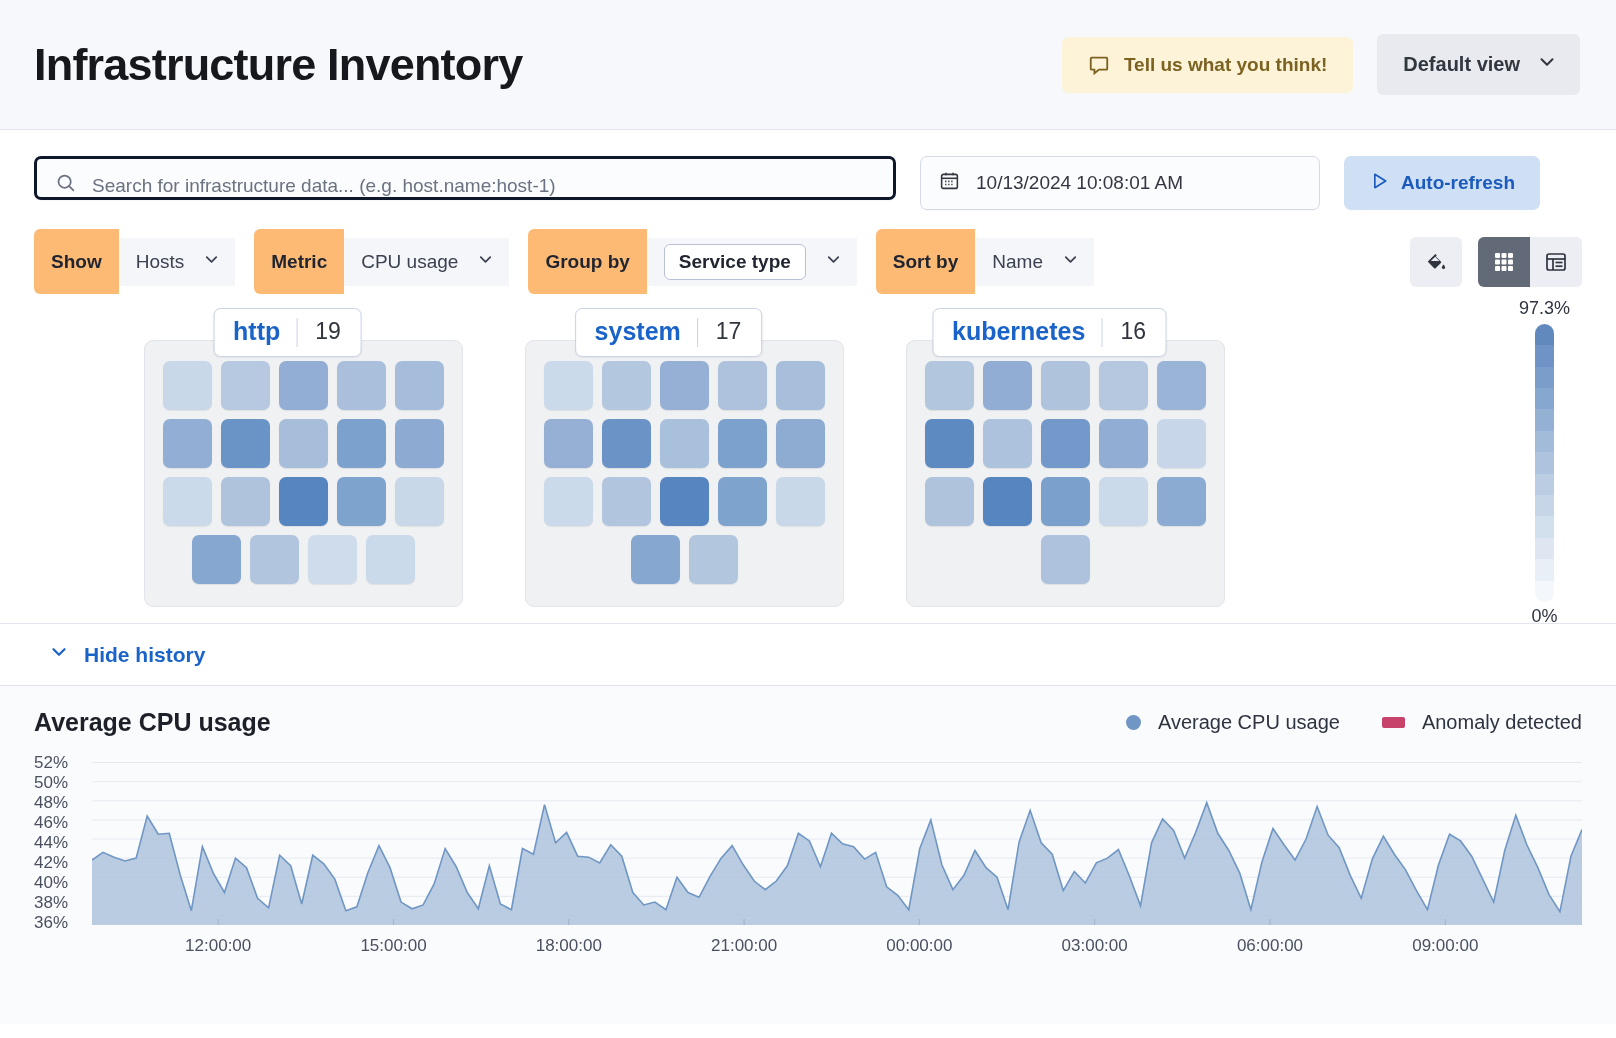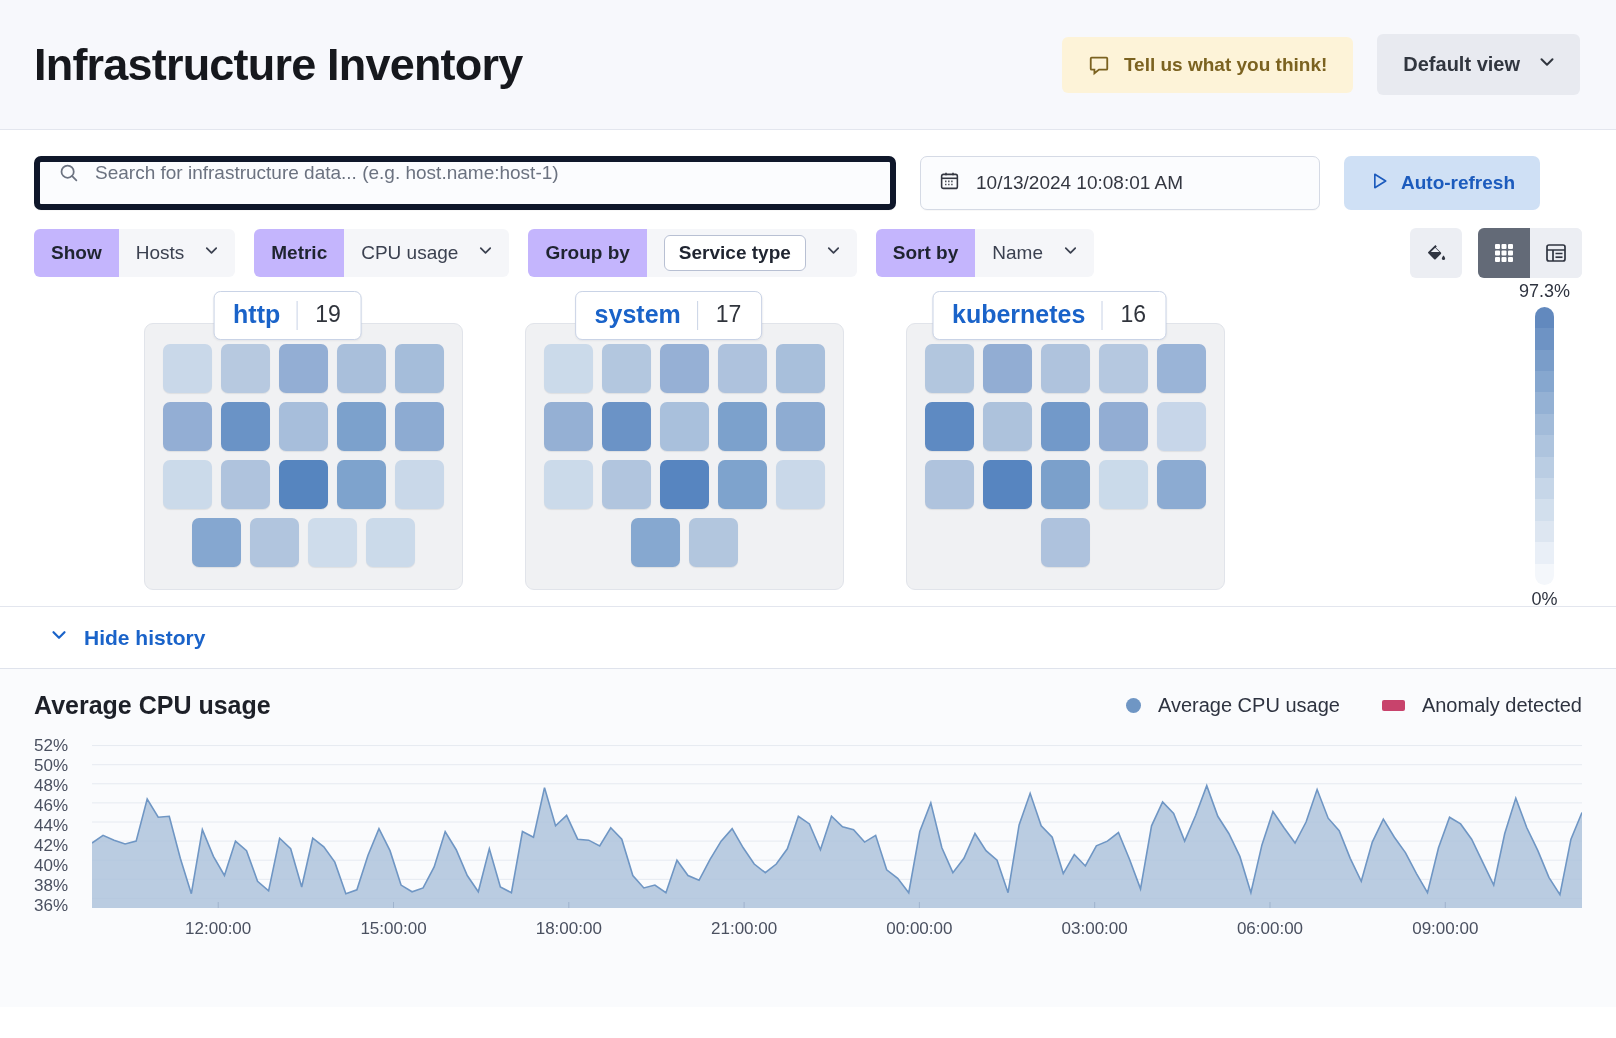--- a/index.html
+++ b/index.html
@@ -37,23 +37,23 @@
     background: #e8eaf0; border: none; border-radius: 6px;
     padding: 17px 22px 17px 26px; cursor: pointer;
     color: #31363f; font-size: 20px; font-weight: 600;
   }
 
   
   .toolbar { padding: 26px 34px 0 34px; background:#ffffff; }
   .search-row { display: flex; align-items: stretch; gap: 24px; }
   .search-box {
     flex: 1 1 auto; max-width: 862px;
-    display: flex; align-items: flex-start; gap: 16px;
-    border: 6px solid #0f172a; border-radius: 7px;
-    background: #fbfcfe; height: 54px; padding: 0 18px;
+    display: flex; align-items: flex-end; gap: 16px;
+    border: 3px solid #0f172a; border-radius: 7px;
+    background: #fbfcfe; height: 44px; padding: 0 18px;
     box-shadow: 0 1px 1px rgba(16,24,40,0.03);
   }
   .search-box input {
     flex:1; border: none; outline: none; background: transparent;
     font-family: "Liberation Sans", sans-serif;
     font-size: 19px; color: #343741;
   }
   .search-box input::placeholder { color: #6b7280; }
   .date-box {
     width: 400px;
@@ -74,21 +74,21 @@
   
   .filter-row {
     display: flex; align-items: center; margin-top: 19px; gap: 0;
     position: relative;
   }
   .fgroup {
     display: flex; align-items: center; border-radius: 6px;
     overflow: hidden; margin-right: 19px;
   }
   .fgroup .flabel {
-    background: #c4b5fd; padding: 12px 17px; height: 48px;
+    background: #fdba74; padding: 12px 17px; height: 65px;
     display: flex; align-items: center;
     font-size: 19px; font-weight: 700; color: #1f2430;
   }
   .fgroup .fvalue {
     background: #f5f6f9; padding: 0 14px 0 17px; height: 48px;
     display: flex; align-items: center; gap: 18px;
     font-size: 19px; color: #3b4150; cursor: pointer;
   }
   .fgroup .fvalue.boxed .pill {
     border: 1px solid #b8c0d3; border-radius: 6px;

